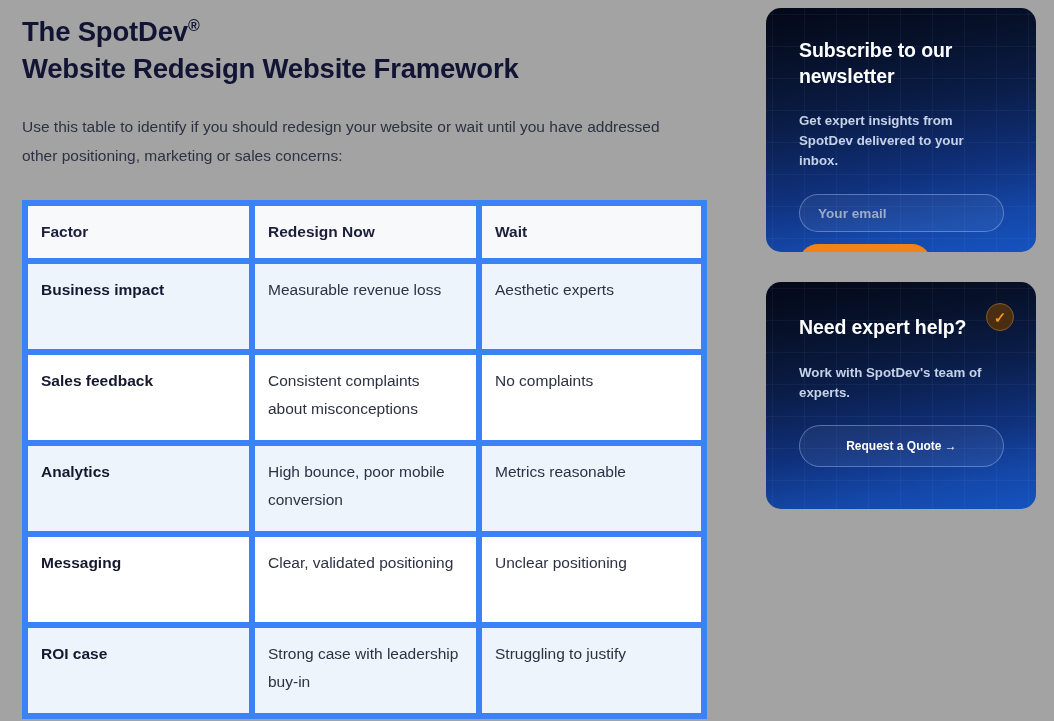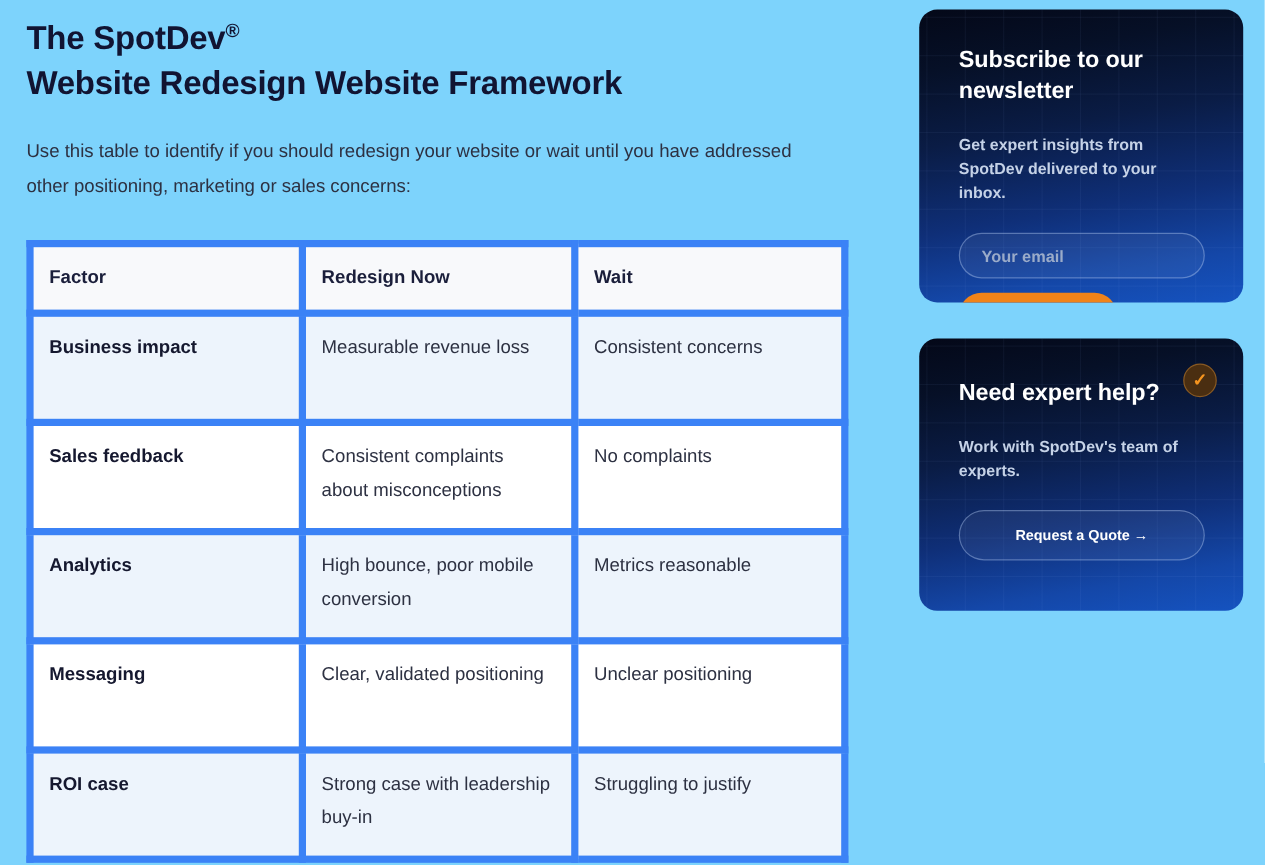--- a/index.html
+++ b/index.html
@@ -10,21 +10,21 @@
     height: 721px;
     overflow: hidden;
     background: #ffffff;
     font-family: "Liberation Sans", sans-serif;
   }
 
   .page {
     position: relative;
     width: 1054px;
     height: 721px;
-    background: #7dd3fc;
+    background: #a3a3a3;
   }
 
   
   .main-col {
     position: absolute;
     left: 22px;
     top: 0;
     width: 700px;
     height: 721px;
   }
@@ -263,21 +263,21 @@
           <tr>
             <th>Factor</th>
             <th>Redesign Now</th>
             <th>Wait</th>
           </tr>
         </thead>
         <tbody>
           <tr>
             <td class="factor">Business impact</td>
             <td>Measurable revenue loss</td>
-            <td>Consistent concerns</td>
+            <td>Aesthetic experts</td>
           </tr>
           <tr>
             <td class="factor">Sales feedback</td>
             <td>Consistent complaints about misconceptions</td>
             <td>No complaints</td>
           </tr>
           <tr>
             <td class="factor">Analytics</td>
             <td>High bounce, poor mobile conversion</td>
             <td>Metrics reasonable</td>

